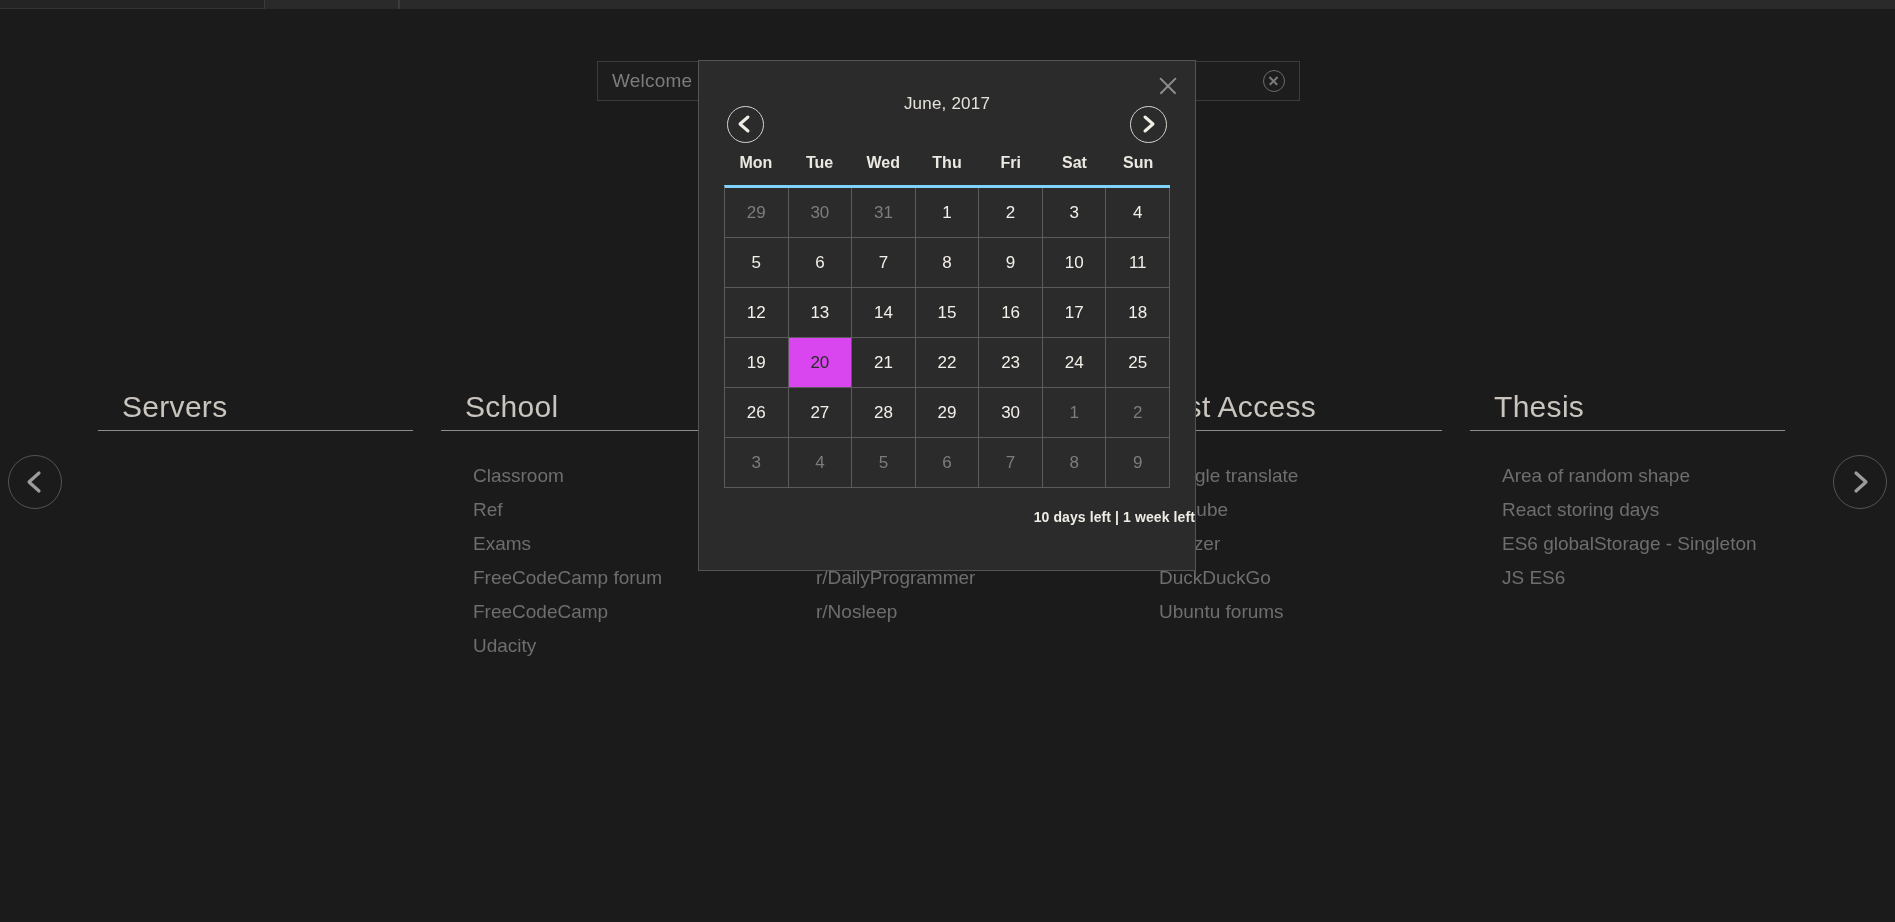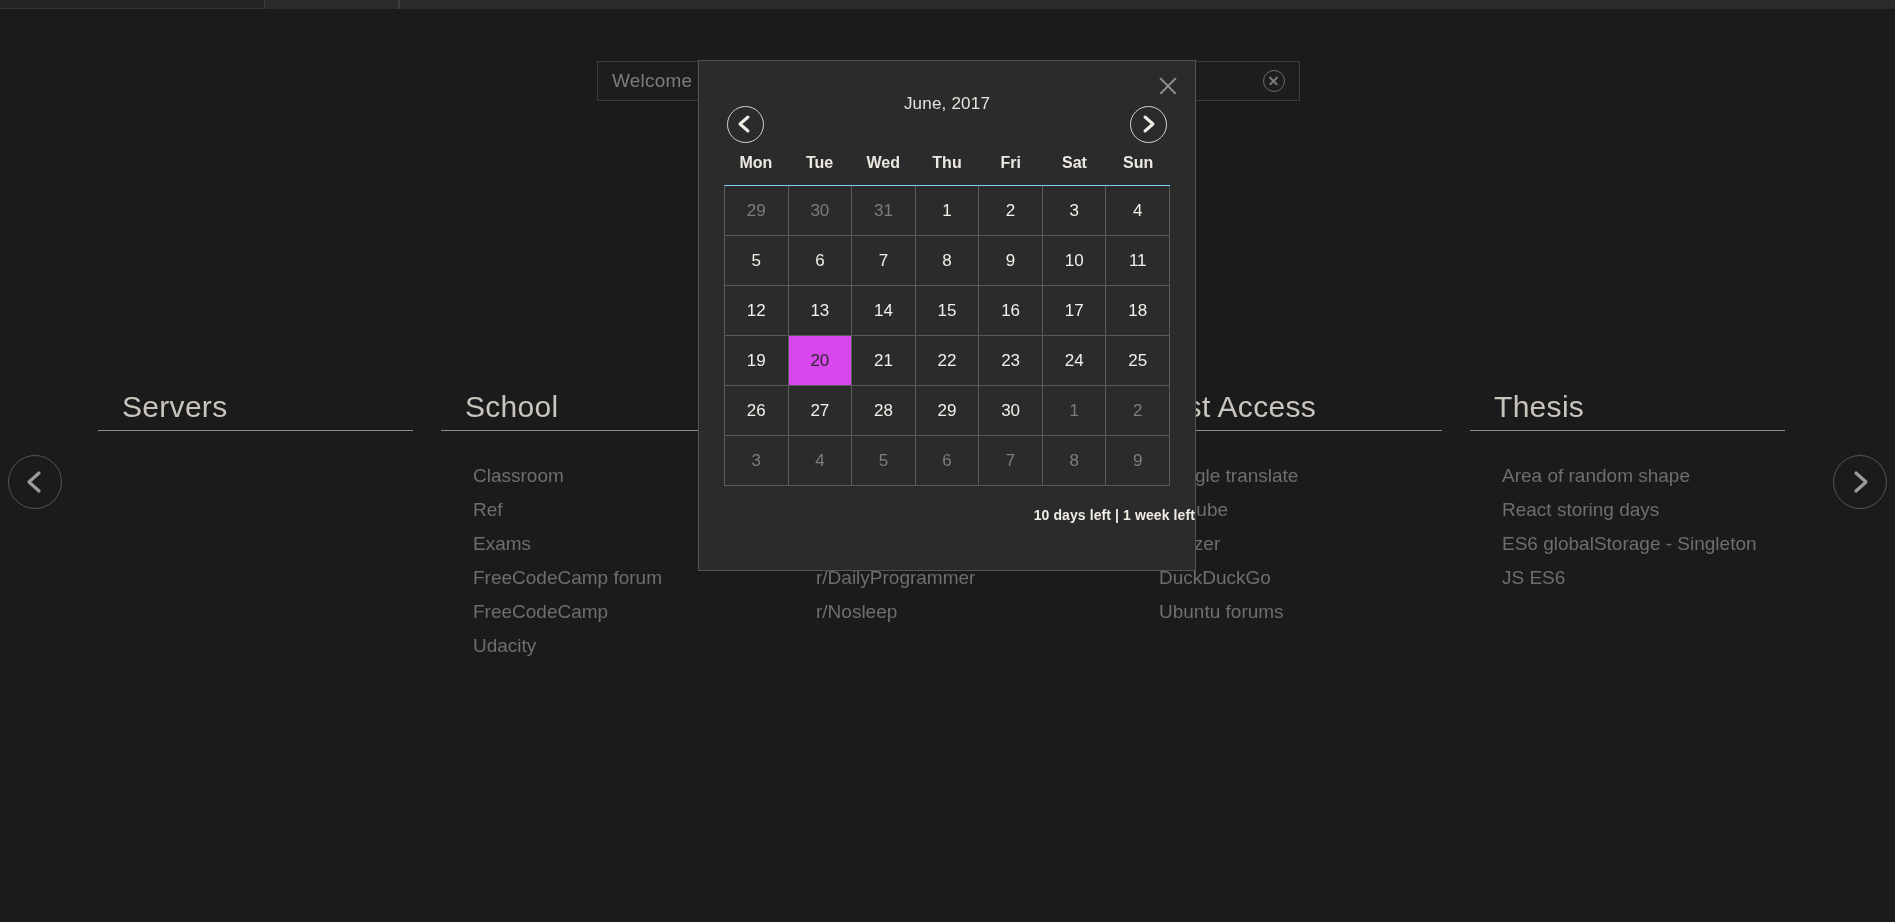--- a/index.html
+++ b/index.html
@@ -187,21 +187,21 @@
     text-align: center;
     font-size: 16px;
     font-weight: bold;
     color: #ece8e2;
     padding-bottom: 13px;
   }
 
   
   .cal-grid {
     margin: 0 25px;
-    border-top: 1px solid #7dd3fc;
+    border-top: 3px solid #7dd3fc;
     border-left: 1px solid #5b5b5b;
   }
   .cal-row { display: flex; }
   .cal-cell {
     flex: 1 1 0;
     height: 50px;
     border-right: 1px solid #5b5b5b;
     border-bottom: 1px solid #5b5b5b;
     display: flex;
     align-items: center;

